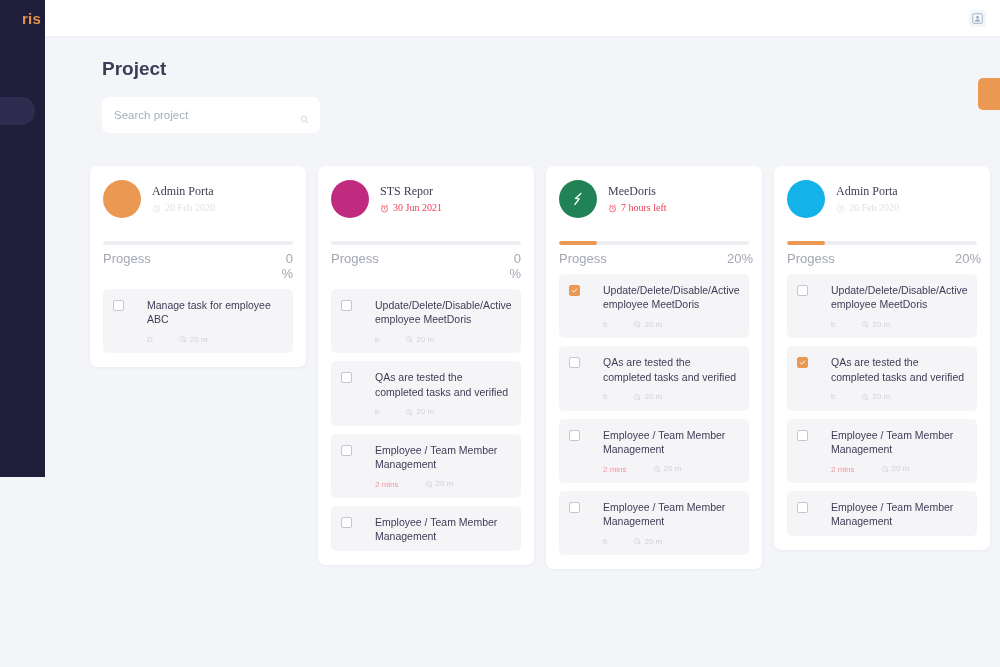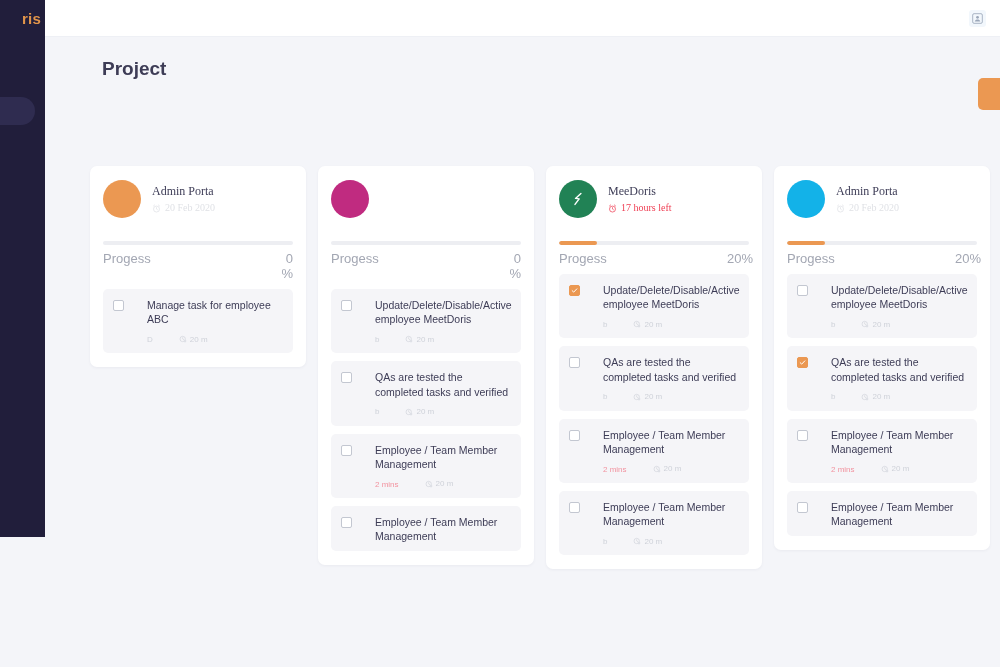--- a/index.html
+++ b/index.html
@@ -6,21 +6,21 @@
   html, body {
     width: 1000px; height: 667px;
     overflow: hidden;
     font-family: "Liberation Sans", sans-serif;
     background: #f4f5f9;
   }
   .app { position: relative; width: 1000px; height: 667px; display: flex; }
 
   
   .sidebar {
-    width: 45px; height: 537px;
+    width: 45px; height: 477px;
     background: #211e3b;
     position: relative;
     flex: 0 0 45px;
     overflow: hidden;
   }
   .sidebar-logo {
     position: absolute;
     top: 10px; right: 4px;
     font-size: 15px;
     font-weight: 700;
@@ -225,20 +225,29 @@
           <circle cx="8" cy="6.2" r="2" fill="#9aa6b8"></circle>
           <path d="M4 12.4c.6-1.9 2.1-2.8 4-2.8s3.4.9 4 2.8" fill="#9aa6b8"></path>
         </svg>
       </div>
     </header>
 
     <main class="content">
 
       <h1 class="page-title">Project</h1>
 
+      <div class="search-wrap">
+        <input class="search-input" type="text" placeholder="Search project" style="">
+        <span class="search-icon">
+          <svg width="9" height="9" viewBox="0 0 14 14" fill="none">
+            <circle cx="6" cy="6" r="4.3" stroke="#9aa0ae" stroke-width="1.3"></circle>
+            <line x1="9.3" y1="9.3" x2="13" y2="13" stroke="#9aa0ae" stroke-width="1.3"></line>
+          </svg>
+        </span>
+      </div>
 
       <button class="add-button"></button>
 
       <div class="board" id="board">
           <div class="project-card">
             <div class="card-head">
               <div class="avatar" style="background:#eb9852"></div>
               <div class="card-head-text">
                 <div class="card-title">Admin Porta</div>
                 <div class="card-due normal">
@@ -274,20 +283,31 @@
                       <span class="mt-text">20 m</span>
                     </span>
                   </div>
                 </div>
               </div>
             </div>
           </div>
           <div class="project-card">
             <div class="card-head">
               <div class="avatar" style="background:#c02b80"></div>
+              <div class="card-head-text">
+                <div class="card-title">STS Repor</div>
+                <div class="card-due urgent">
+                  <svg width="9" height="9" viewBox="0 0 16 16" fill="none">
+                    <circle cx="8" cy="9" r="5.3" stroke="#ef3e53" stroke-width="1.3"></circle>
+                    <path d="M8 6.3V9l1.8 1.2" stroke="#ef3e53" stroke-width="1.2" stroke-linecap="round"></path>
+                    <path d="M2.7 3.4 4.6 1.8M13.3 3.4 11.4 1.8" stroke="#ef3e53" stroke-width="1.3" stroke-linecap="round"></path>
+                  </svg>
+                  <span class="due-text">30 Jun 2021</span>
+                </div>
+              </div>
             </div>
             <div class="progress-track">
               <div class="progress-fill" style="width:0%"></div>
             </div>
             <div class="progress-row">
               <span class="progress-label">Progess</span>
               <span class="progress-value">0<br>%</span>
             </div>
             <div class="task-list">
               <div class="task">
@@ -357,21 +377,21 @@
                 </svg>
               </div>
               <div class="card-head-text">
                 <div class="card-title">MeeDoris</div>
                 <div class="card-due urgent">
                   <svg width="9" height="9" viewBox="0 0 16 16" fill="none">
                     <circle cx="8" cy="9" r="5.3" stroke="#ef3e53" stroke-width="1.3"></circle>
                     <path d="M8 6.3V9l1.8 1.2" stroke="#ef3e53" stroke-width="1.2" stroke-linecap="round"></path>
                     <path d="M2.7 3.4 4.6 1.8M13.3 3.4 11.4 1.8" stroke="#ef3e53" stroke-width="1.3" stroke-linecap="round"></path>
                   </svg>
-                  <span class="due-text">17 hours left</span>
+                  <span class="due-text">7 hours left</span>
                 </div>
               </div>
             </div>
             <div class="progress-track">
               <div class="progress-fill" style="width:20%"></div>
             </div>
             <div class="progress-row">
               <span class="progress-label">Progess</span>
               <span class="progress-value">20%</span>
             </div>

